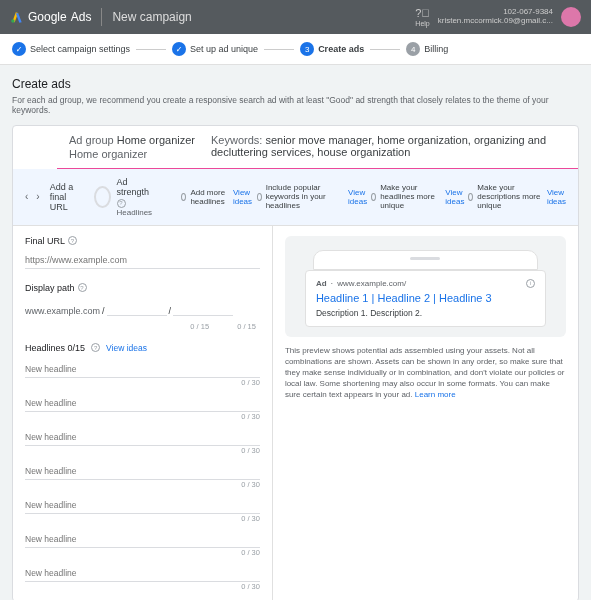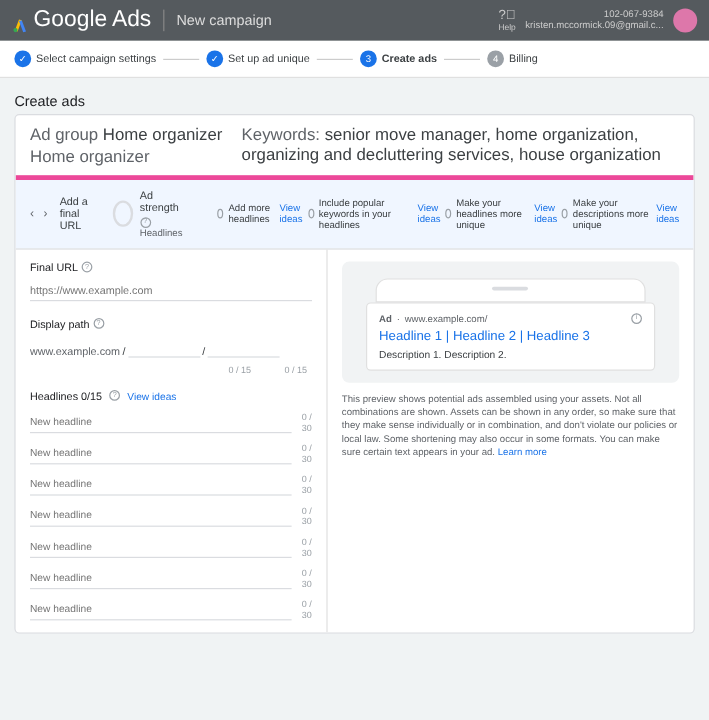--- a/index.html
+++ b/index.html
@@ -1,19 +1,19 @@
 <!DOCTYPE html>
 <html><head>
 <meta charset="utf-8">
 <style>
   * { box-sizing: border-box; margin: 0; padding: 0; }
   body { font-family: Arial, Helvetica, sans-serif; font-size: 10px; color: #3c4043; background: #f0f3f4; width: 591px; }
   
   .topbar { background: #555a5e; color: #fff; display: flex; align-items: center; padding: 0 10px; height: 34px; }
-  .logo { display: flex; align-items: flex-end; gap: 4px; font-size: 19px; font-weight: 500; }
+  .logo { display: flex; align-items: flex-end; gap: 4px; font-size: 12px; font-weight: 500; }
   .logo svg { width: 14px; height: 14px; }
   .divider { width: 1px; height: 18px; background: #888; margin: 0 10px; }
   .topbar .title { font-size: 12px; color: #ddd; }
   .top-right { margin-left: auto; display: flex; align-items: center; gap: 8px; font-size: 8px; color: #ccc; }
   .help { display: flex; flex-direction: column; align-items: center; font-size:7px; gap:1px;}
   .acct { text-align: right; font-size: 8px; line-height: 1.1; }
   .avatar { width: 20px; height: 20px; border-radius: 50%; background: #d7a; }
   
   .stepper { background: #fff; display: flex; align-items: center; padding: 8px 12px; gap:0; border-bottom:1px solid #e0e0e0;}
   .step { display: flex; align-items: center; gap: 4px; font-size: 9px; color: #3c4043; }
@@ -22,21 +22,21 @@
   .step.active .circle { background: #1a73e8; }
   .step.pending .circle { background: #9aa0a6; }
   .step.active span.lbl { font-weight:600; }
   .line { flex: 0 0 30px; height: 1px; background: #ccc; margin: 0 6px; }
   
   .page { padding: 12px; }
   .section-title { font-size: 12px; font-weight: 500; color: #202124; margin-bottom: 4px; }
   .section-sub { font-size: 8.5px; color: #5f6368; margin-bottom: 10px; }
   .panel { background: #fff; border: 1px solid #dadce0; border-radius: 4px; overflow: hidden; }
   
-  .adg-header { display: flex; gap: 16px; padding: 8px 12px; border-bottom: 4px solid #ec4899; font-size: 14px; }
+  .adg-header { display: flex; gap: 16px; padding: 8px 12px; border-bottom: 1px solid #ec4899; font-size: 11px; margin-left: 44px; }
   .adg-header .lbl-small { color:#5f6368; }
   .adg-header .col { display:flex; flex-direction:column; gap:2px;}
   
   .strength-row { background: #f0f6ff; display: flex; align-items: center; padding: 8px 12px; gap: 10px; border-bottom: 1px solid #e0e0e0; }
   .nav-arrows { display: flex; gap: 8px; color: #5f6368; font-size:10px; }
   .add-final { font-size: 9px; color: #3c4043; }
   .strength-center { display: flex; align-items: center; gap: 6px; margin-left:auto; }
   .strength-circle { width: 22px; height: 22px; border: 2px solid #dadce0; border-radius: 50%; }
   .strength-text { font-size: 9px; }
   .strength-status { font-size: 8px; color:#5f6368; }
@@ -50,21 +50,21 @@
   .right-col { flex: 1; padding: 10px 12px; }
   .field-label { font-size: 9px; color:#202124; display:flex; align-items:center; gap:3px; }
   .info-ic { width:9px; height:9px; border:1px solid #9aa0a6; border-radius:50%; font-size:6px; display:inline-flex; align-items:center; justify-content:center; color:#9aa0a6;}
   .underline-input { border:none; border-bottom:1px solid #dadce0; font-size:9px; padding:3px 0; color:#5f6368; background:transparent; width:100%; outline:none;}
   .disp-row { display:flex; align-items:flex-end; gap:2px; font-size:9px; }
   .disp-row input { width:60px; }
   .cnt { font-size:7.5px; color:#9aa0a6; text-align:right; }
   .disp-cnts { display:flex; justify-content:flex-end; gap:28px; padding-right:4px;}
   .hl-header { display:flex; align-items:center; gap:6px; margin-top:6px;}
   .vi-link { color:#1a73e8; font-size:8.5px; cursor:pointer;}
-  .hl-input-row { display:flex; flex-direction:row; margin-top:2px;}
+  .hl-input-row { display:flex; flex-direction:column; margin-top:2px;}
   .hl-input-row input { font-size:8.5px; color:#9aa0a6; }
   
   .preview-header { display:flex; align-items:center; font-size:9px; color:#202124; padding-bottom:6px;}
   .device-icons { display:flex; gap:6px; font-size:11px; margin-left:auto;}
   .device { border:1.5px solid #1a73e8; padding:1px 2px; border-radius:2px; color:#1a73e8;}
   .device.off { border-color:#9aa0a6; color:#9aa0a6;}
   .preview-frame { background:#f1f3f4; border-radius:6px; padding:14px 14px 10px; margin-bottom:8px;}
   .phone-top { height:20px; background:#fff; border-radius:10px 10px 0 0; border:1px solid #e0e0e0; margin:0 14px; display:flex; justify-content:center; padding-top:6px;}
   .speaker { width:30px; height:3px; background:#dadce0; border-radius:2px;}
   .ad-card { background:#fff; border:1px solid #e0e0e0; border-radius:4px; margin:0 6px; padding:8px 10px; }
@@ -121,20 +121,21 @@
   </div>
   <div class="line"></div>
   <div class="step pending">
     <span class="circle">4</span>
     <span class="lbl">Billing</span>
   </div>
 </div>
 
 <div class="page">
   <div class="section-title">Create ads</div>
+  <div class="section-sub">For each ad group, we recommend you create a responsive search ad with at least "Good" ad strength that closely relates to the theme of your keywords.</div>
 
   <div class="panel">
 
     <div class="adg-header">
       <div class="col">
         <div><span class="lbl-small">Ad group</span> <span>Home organizer</span></div>
         <div style="color:#5f6368;">Home organizer</div>
       </div>
       <div style="flex:1;">
         <span class="lbl-small">Keywords:</span>

